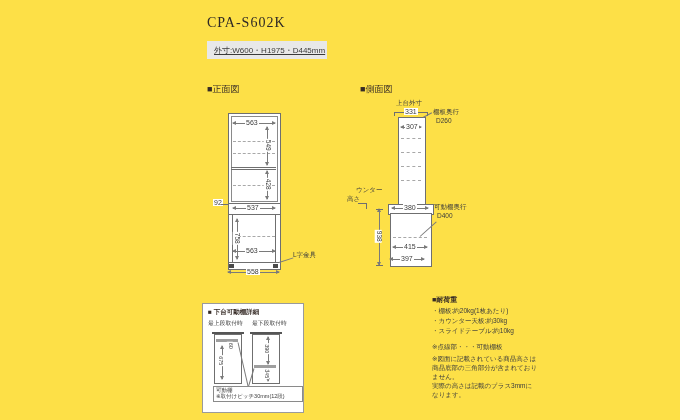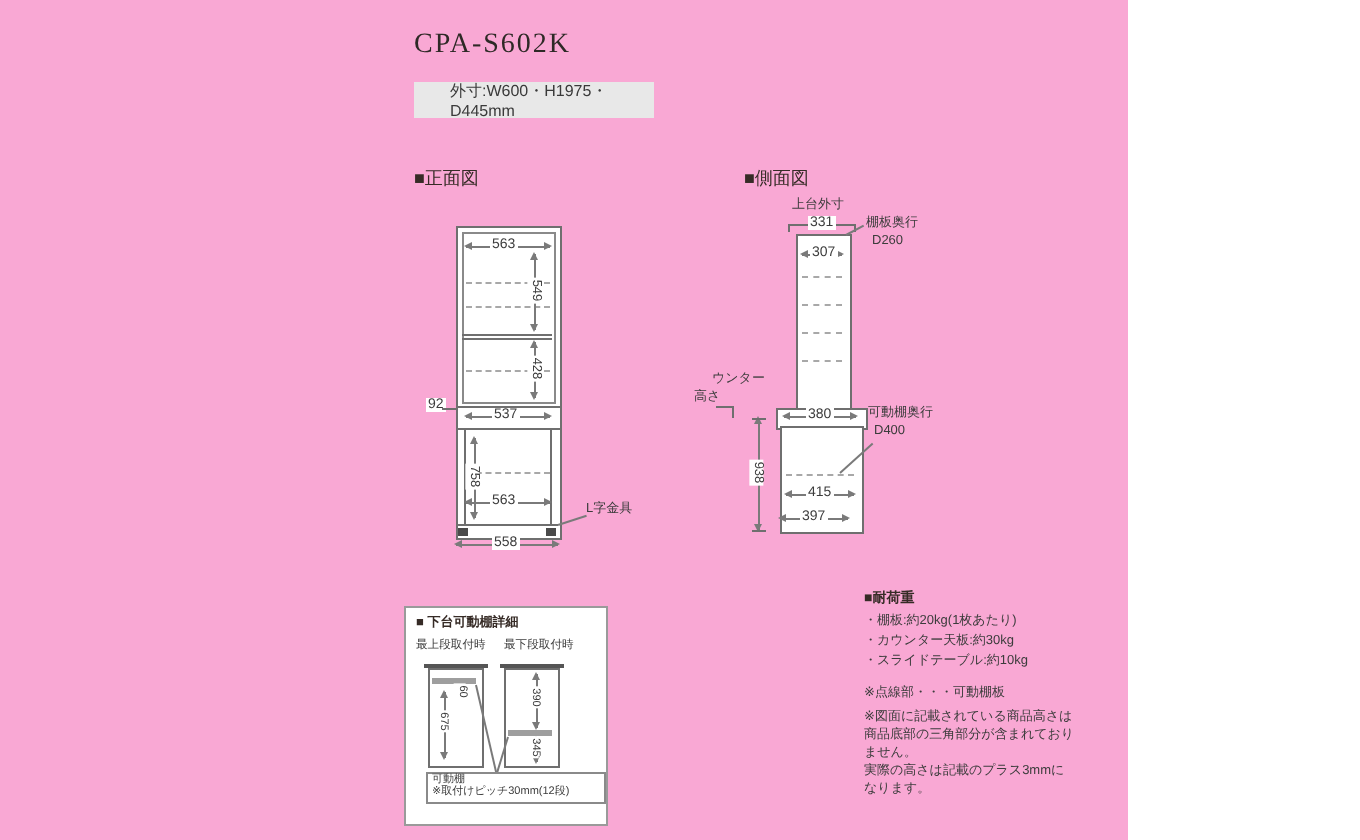--- a/index.html
+++ b/index.html
@@ -1,16 +1,16 @@
 <!DOCTYPE html>
 <html><head>
 <meta charset="utf-8">
 <style>
   html,body{margin:0;padding:0;background:#fff;}
-  .screen{position:relative;width:564px;height:420px;background:#f9a8d4;overflow:hidden;
+  .screen{position:relative;width:680px;height:420px;background:#fde047;overflow:hidden;
           font-family:"Liberation Sans","DejaVu Sans",sans-serif;color:#3c3c3c;}
   .abs{position:absolute;}
   
   .hline{position:absolute;height:1px;background:#6f6f6f;}
   .vline{position:absolute;width:1px;background:#6f6f6f;}
   .dash{position:absolute;height:0;border-top:1px dashed #a8a8a8;}
   .box{position:absolute;border:1px solid #6f6f6f;background:#fff;}
   
   .hdim{position:absolute;height:1px;background:#7a7a7a;}
   .hdim::before{content:"";position:absolute;left:-1px;top:-2.5px;width:0;height:0;
@@ -25,21 +25,21 @@
   .dlabel{position:absolute;font-size:7px;line-height:1;background:#fff;padding:0 1px;white-space:nowrap;color:#3c3c3c;}
   .rlabel{position:absolute;font-size:6.5px;line-height:1;background:#fff;padding:0 1px;white-space:nowrap;
           color:#3c3c3c;transform:rotate(90deg);transform-origin:center;}
   .jp{position:absolute;font-size:6.5px;line-height:1.15;white-space:nowrap;color:#3c3c3c;}
   .sect{position:absolute;font-size:9px;font-weight:normal;color:#362b26;white-space:nowrap;}
   .shelfbar{position:absolute;background:#9e9e9e;}
   .leader{position:absolute;height:1px;background:#7a7a7a;transform-origin:left center;}
   .model{position:absolute;font-family:"Liberation Serif","DejaVu Serif",serif;
          font-size:14px;letter-spacing:1px;color:#2e2926;}
   .graybox{position:absolute;background:#e8e8e8;display:flex;align-items:center;
-           font-size:8px;color:#3a3a3a;padding-left:18px;box-sizing:border-box;}
+           font-size:8px;color:#3a3a3a;padding-left:7px;box-sizing:border-box;text-decoration:underline;}
 </style>
 </head>
 <body>
 
 <div class="screen">
 
   <div class="model" style="left:207px;top:15px;">CPA-S602K</div>
   <div class="graybox" style="left:207px;top:41px;width:120px;height:18px;">外寸:W600・H1975・D445mm</div>
 
   <div class="sect" style="left:207px;top:83px;">■正面図</div>
@@ -83,21 +83,21 @@
 
   <div class="hdim" style="left:233px;top:251px;width:42px;"></div>
   <div class="dlabel" style="left:245px;top:247px;">563</div>
 
   <div class="hdim" style="left:228px;top:272px;width:51px;"></div>
   <div class="dlabel" style="left:246px;top:268px;">558</div>
 
   <div class="jp" style="left:293px;top:251px;">L字金具</div>
   <div class="leader" style="left:279px;top:262px;width:15px;transform:rotate(-18deg);"></div>
 
-  <div class="sect" style="left:372px;top:83px;">■側面図</div>
+  <div class="sect" style="left:360px;top:83px;">■側面図</div>
 
   <div class="jp" style="left:396px;top:99px;">上台外寸</div>
 
   <div class="hline" style="left:394px;top:112px;width:34px;"></div>
   <div class="vline" style="left:394px;top:112px;height:4px;"></div>
   <div class="vline" style="left:427px;top:112px;height:4px;"></div>
   <div class="dlabel" style="left:404px;top:108px;">331</div>
 
   <div class="box" style="left:398px;top:117px;width:26px;height:88px;"></div>
   <div class="hdim" style="left:401px;top:127px;width:20px;"></div>

